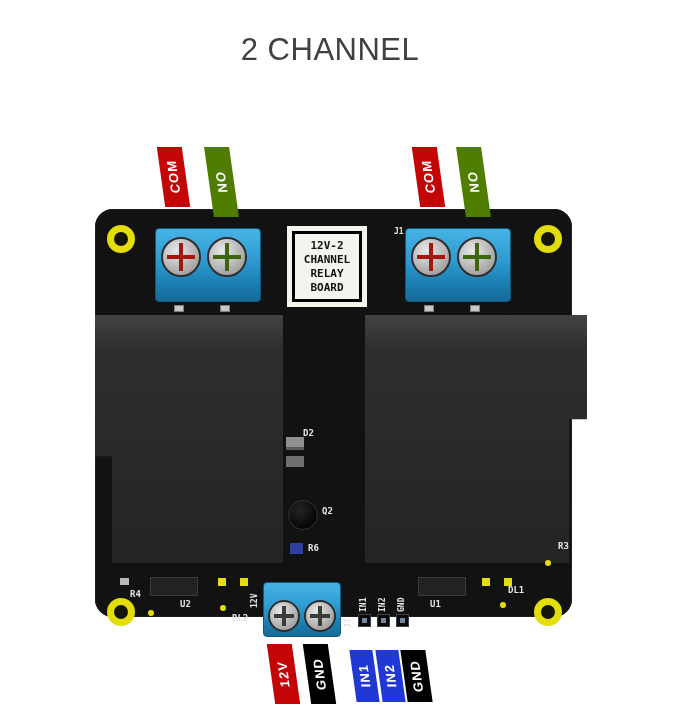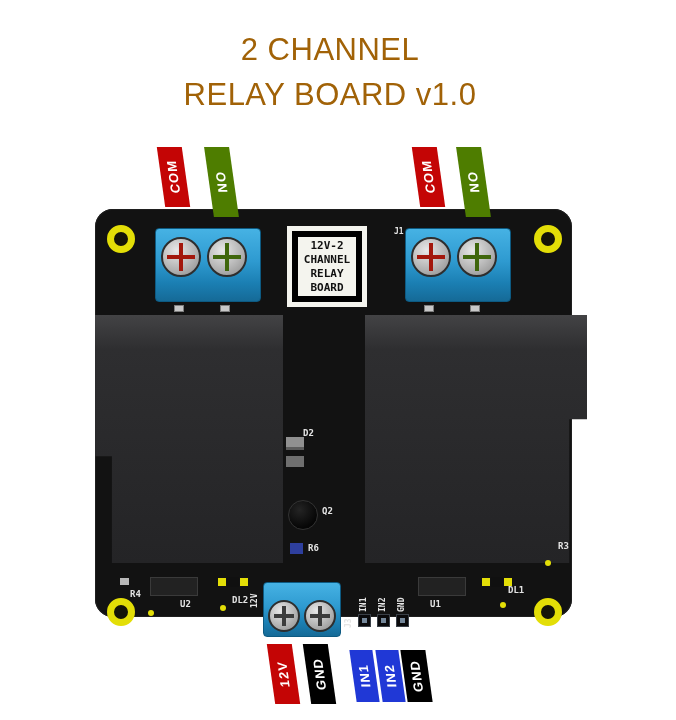--- a/index.html
+++ b/index.html
@@ -1,20 +1,20 @@
 <!DOCTYPE html>
 <html><head>
 <meta charset="utf-8">
 <style>
   *{margin:0;padding:0;box-sizing:border-box}
   body{background:#ffffff;font-family:"Liberation Sans",sans-serif}
   .stage{position:relative;width:676px;height:720px;background:#fff;overflow:hidden}
 
   .title{position:absolute;left:100px;top:27px;width:460px;text-align:center;
-         font-size:31px;line-height:45px;color:#a16207;letter-spacing:.5px}
+         font-size:31px;line-height:45px;color:#404040;letter-spacing:.5px}
 
   .logo{position:absolute;left:519px;top:27px;width:146px;height:52px;
         border:1px solid #9aa0a6;background:#fff;display:flex;flex-direction:column;
         align-items:center;justify-content:center}
   .logo .txt{font-weight:bold;font-size:25px;line-height:26px}
   .logo .d{color:#2d2d2d}.logo .g{color:#3aa517}
 
   .board{position:absolute;left:95px;top:209px;width:477px;height:408px;
          background:#121212;border-radius:18px;box-shadow:inset 0 0 0 1px #1f1f1f}
 
@@ -30,21 +30,21 @@
   .screw .bv{position:absolute;left:50%;top:4px;bottom:4px;width:4px;margin-left:-2px}
   .screw .bh{position:absolute;top:50%;left:4px;right:4px;height:4px;margin-top:-2px}
   .screw.red .bv,.screw.red .bh{background:#a3170c}
   .screw.green .bv,.screw.green .bh{background:#3f660c}
   .screw.plain .bv,.screw.plain .bh{background:#3c3c3c}
 
   .pinpad{position:absolute;width:10px;height:7px;background:#c8c8c8;border:1px solid #7e7e7e}
 
   .lblbox{position:absolute;left:192px;top:17px;width:80px;height:81px;background:#f4f4ee;
           display:flex;align-items:center;justify-content:center}
-  .lblbox .inner{border:6px solid #000000;width:70px;height:71px;display:flex;flex-direction:column;
+  .lblbox .inner{border:3px solid #000000;width:70px;height:71px;display:flex;flex-direction:column;
           align-items:center;justify-content:center;font:bold 11px "DejaVu Sans Mono",monospace;
           color:#111;line-height:14px;background:#f4f4ee;text-align:center}
 
   .relay{position:absolute;background:linear-gradient(180deg,#434345 0%,#2e2e30 14%,#242426 100%)}
   .relay.left{left:0;top:106px;width:188px;height:248px;
           clip-path:polygon(0 0,100% 0,100% 100%,9% 100%,9% 57%,0 57%)}
   .relay.right{left:270px;top:106px;width:222px;height:248px;
           clip-path:polygon(0 0,100% 0,100% 42%,92% 42%,92% 100%,0 100%)}
 
   .silk{position:absolute;color:#e4e4e4;font:bold 9px "DejaVu Sans Mono",monospace;white-space:nowrap}
@@ -63,21 +63,20 @@
   .flag span{writing-mode:vertical-rl;transform:rotate(180deg);color:#fff;font-weight:bold;
         font-size:13px;letter-spacing:1px;font-family:"Liberation Sans",sans-serif}
 </style>
 </head>
 <body>
 
 <div class="stage">
 
   <div class="title">
     <div>2 CHANNEL</div>
-    <div>RELAY BOARD v1.0</div>
   </div>
 
 
   <div class="board">
 
     <div class="hole" style="left:12px;top:16px"></div>
     <div class="hole" style="left:439px;top:16px"></div>
     <div class="hole" style="left:12px;top:389px"></div>
     <div class="hole" style="left:439px;top:389px"></div>
 
@@ -154,21 +153,21 @@
         <i></i>
       </div>
 
     <div class="smd" style="left:25px;top:369px;width:9px;height:7px;background:#b8b8b8"></div>
     <div class="smd" style="left:55px;top:368px;width:48px;height:19px;background:#222;border:1px solid #3a3a3a"></div>
     <div class="silk" style="left:35px;top:380px">R4</div>
     <div class="silk" style="left:85px;top:390px">U2</div>
     <div class="smd" style="left:123px;top:369px;width:8px;height:8px;background:#e3de07"></div>
     <div class="smd" style="left:132px;top:368px;width:12px;height:10px;background:#101010"></div>
     <div class="smd" style="left:145px;top:369px;width:8px;height:8px;background:#e3de07"></div>
-    <div class="silk" style="left:137px;top:386px">DL2</div>
+    <div class="silk" style="left:137px;top:404px">DL2</div>
     <div class="via" style="left:53px;top:401px"></div>
     <div class="via" style="left:125px;top:396px"></div>
 
     <div class="smd" style="left:323px;top:368px;width:48px;height:19px;background:#222;border:1px solid #3a3a3a"></div>
     <div class="silk" style="left:335px;top:390px">U1</div>
     <div class="smd" style="left:387px;top:369px;width:8px;height:8px;background:#e3de07"></div>
     <div class="smd" style="left:396px;top:368px;width:12px;height:10px;background:#101010"></div>
     <div class="smd" style="left:409px;top:369px;width:8px;height:8px;background:#e3de07"></div>
     <div class="silk" style="left:413px;top:376px">DL1</div>
     <div class="silk" style="left:463px;top:332px">R3</div>

